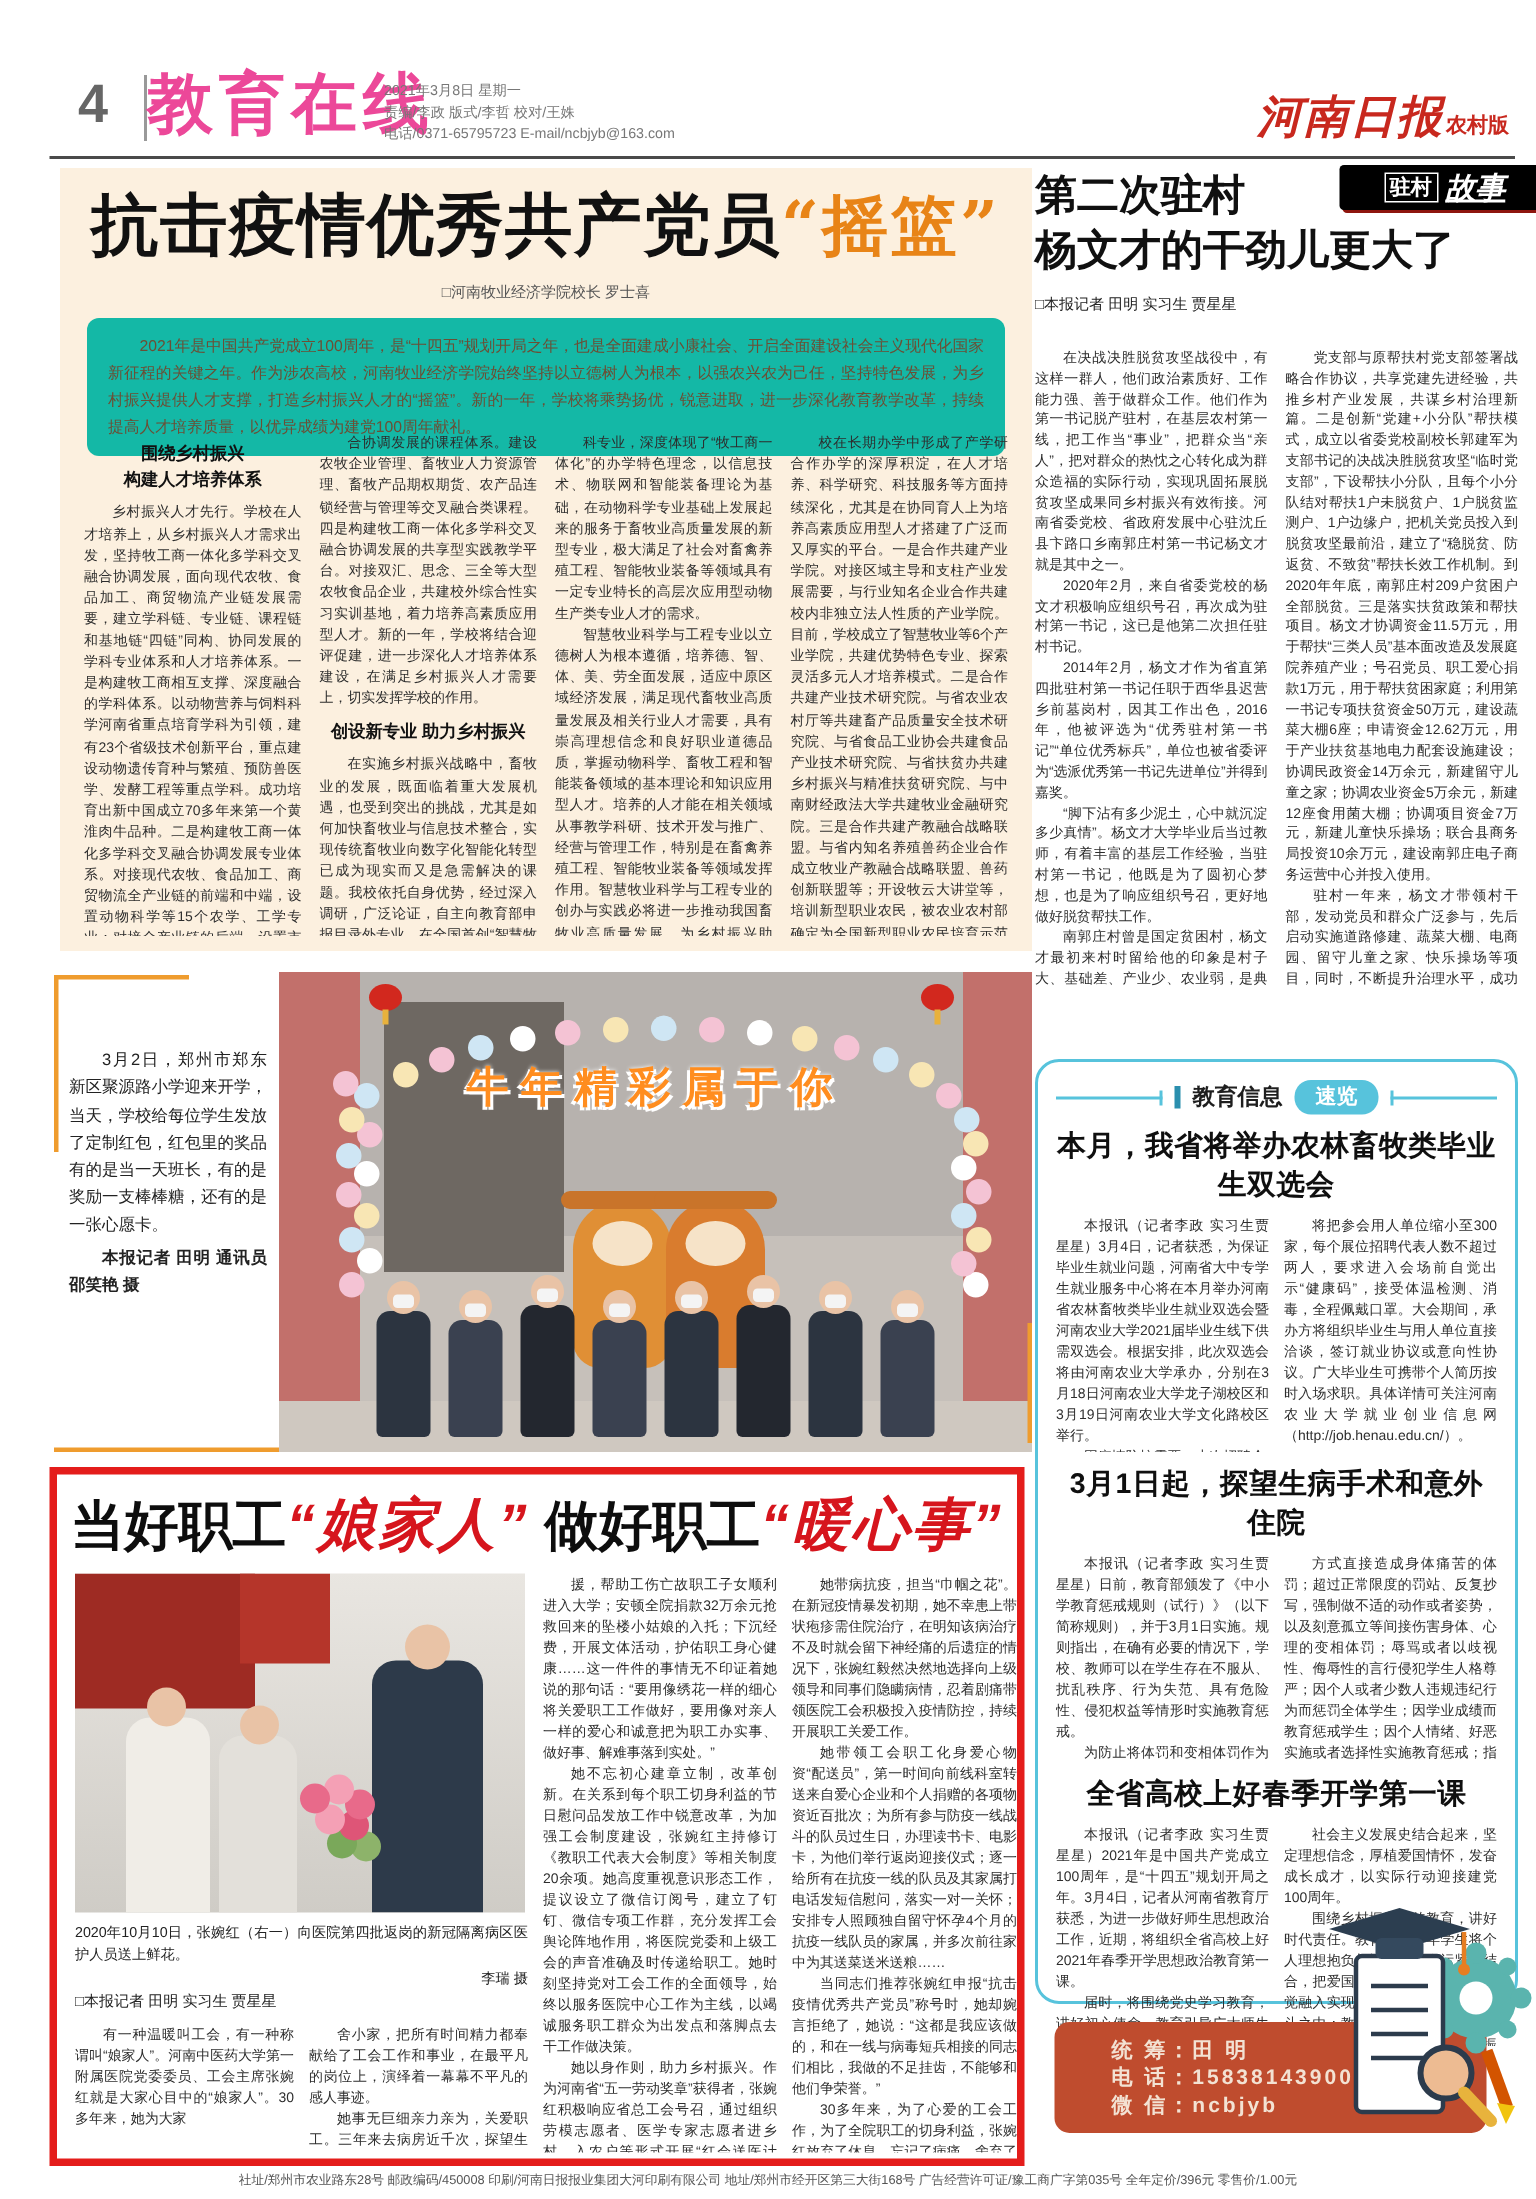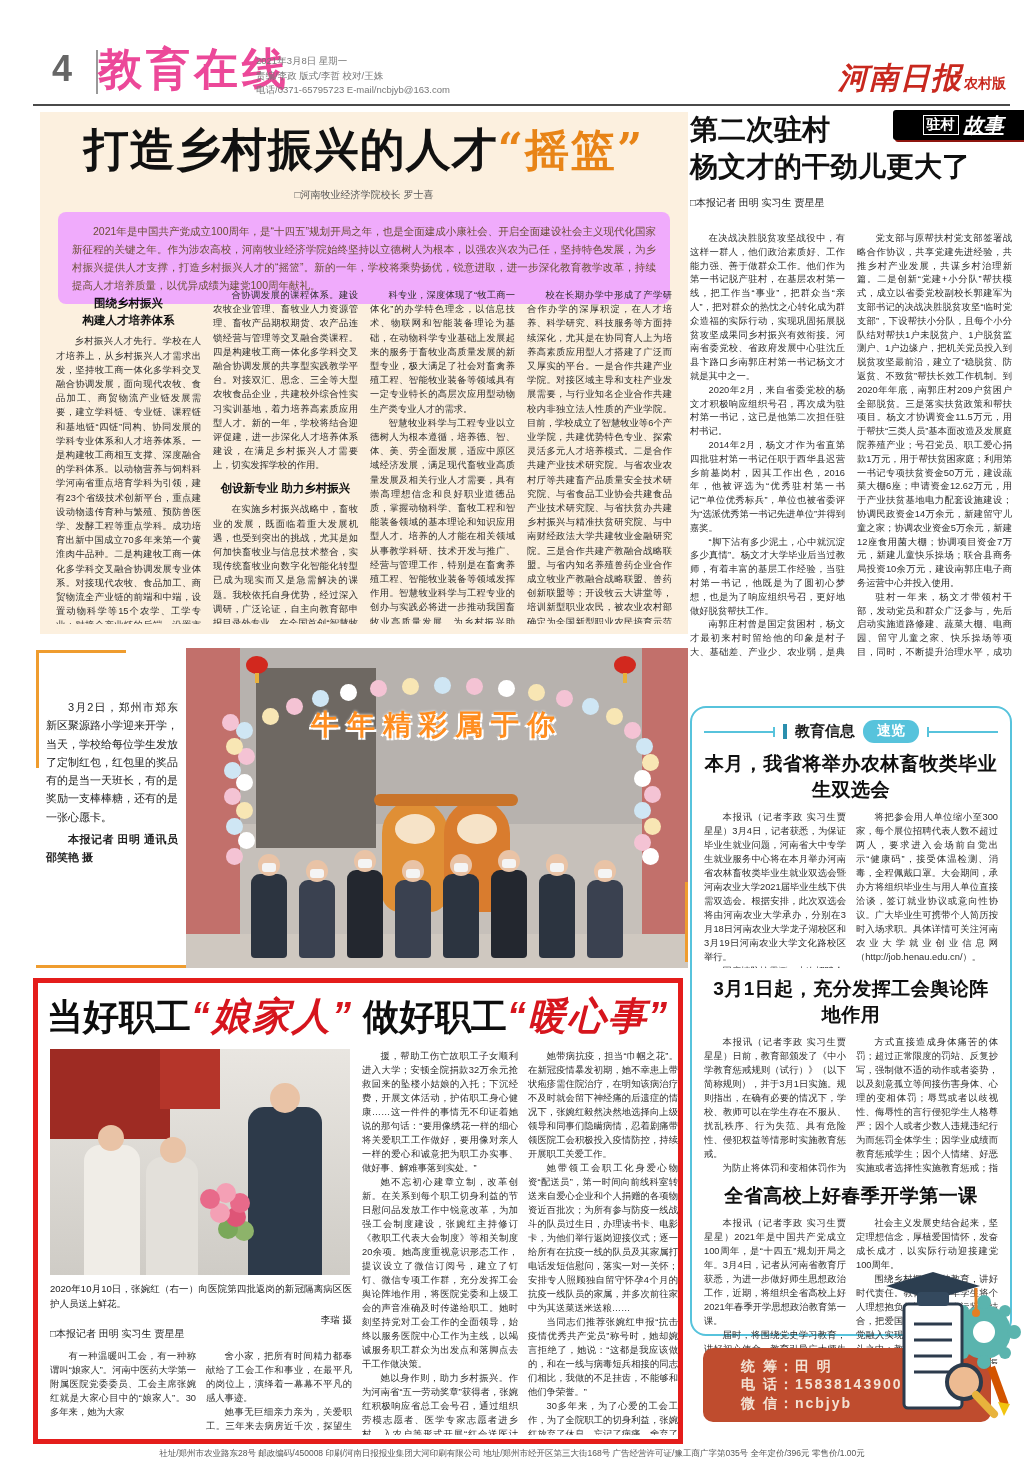--- a/index.html
+++ b/index.html
@@ -16,21 +16,21 @@
   .masthead-name { font-family:"DejaVu Serif",serif; font-style:italic; font-weight:bold; font-size:30px; color:#c8281e; letter-spacing:1px; }
   .masthead-ed { font-size:14px; color:#c8281e; font-weight:bold; margin-left:2px; }
   .head-rule { position:absolute; left:33px; top:104px; width:977px; height:2px; background:#4a4a4a; }
 
   
   .lead { position:absolute; left:40px; top:112px; width:648px; height:522px; background:#fcf0df; }
   .lead-headline { text-align:center; padding-top:8px; white-space:nowrap; }
   .lead-headline .t-black { font-size:45px; font-weight:900; color:#111; letter-spacing:1px; }
   .lead-headline .t-accent { font-family:"DejaVu Serif",serif; font-size:44px; font-weight:900; color:#e88417; letter-spacing:2px; }
   .lead-byline { text-align:center; font-size:10px; color:#555; margin-top:8px; }
-  .lead-intro { margin:10px 18px 0 18px; background:#f0abfc; border-radius:8px; padding:10px 14px; font-size:10.5px; line-height:1.72; color:#6b4f35; text-align:justify; text-indent:2em; }
+  .lead-intro { margin:10px 18px 0 18px; background:#14b8a6; border-radius:8px; padding:10px 14px; font-size:10.5px; line-height:1.72; color:#6b4f35; text-align:justify; text-indent:2em; }
   .lead-cols { position:absolute; left:16px; right:16px; top:176px; bottom:10px; display:flex; gap:12px; }
   .col { flex:1; overflow:hidden; }
   .col p { font-size:9.3px; line-height:14.2px; text-align:justify; text-indent:2em; color:#2d2d2d; }
   .col h3 { font-size:11.5px; font-weight:900; color:#111; text-align:center; margin:7px 0 6px 0; white-space:pre-line; line-height:1.45; }
 
   
   .photo-news { position:absolute; left:40px; top:648px; width:648px; height:326px; }
   .pn-caption { position:absolute; left:6px; top:50px; width:132px; font-size:11px; line-height:1.66; text-align:justify; color:#222; }
   .pn-caption .cap { text-indent:2em; }
   .pn-caption .credit { text-indent:2em; font-weight:bold; margin-top:4px; }
@@ -138,21 +138,21 @@
     <div>责编/李政 版式/李哲 校对/王姝</div>
     <div>电话/0371-65795723 E-mail/ncbjyb@163.com</div>
   </div>
   <div class="masthead">
     <span class="masthead-name">河南日报</span><span class="masthead-ed">农村版</span>
   </div>
   <div class="head-rule"></div>
 
   <section class="lead">
     <div class="lead-headline">
-      <span class="t-black">打造乡村振兴的人才</span><span class="t-accent">“摇篮”</span>
+      <span class="t-black">抗击疫情优秀共产党员</span><span class="t-accent">“摇篮”</span>
     </div>
     <div class="lead-byline">□河南牧业经济学院校长 罗士喜</div>
     <p class="lead-intro">2021年是中国共产党成立100周年，是“十四五”规划开局之年，也是全面建成小康社会、开启全面建设社会主义现代化国家新征程的关键之年。作为涉农高校，河南牧业经济学院始终坚持以立德树人为根本，以强农兴农为己任，坚持特色发展，为乡村振兴提供人才支撑，打造乡村振兴人才的“摇篮”。新的一年，学校将乘势扬优，锐意进取，进一步深化教育教学改革，持续提高人才培养质量，以优异成绩为建党100周年献礼。</p>
     <div class="lead-cols">
       <div class="col">
           <h3>围绕乡村振兴
 构建人才培养体系</h3>
           <p>乡村振兴人才先行。学校在人才培养上，从乡村振兴人才需求出发，坚持牧工商一体化多学科交叉融合协调发展，面向现代农牧、食品加工、商贸物流产业链发展需要，建立学科链、专业链、课程链和基地链“四链”同构、协同发展的学科专业体系和人才培养体系。一是构建牧工商相互支撑、深度融合的学科体系。以动物营养与饲料科学河南省重点培育学科为引领，建有23个省级技术创新平台，重点建设动物遗传育种与繁殖、预防兽医学、发酵工程等重点学科。成功培育出新中国成立70多年来第一个黄淮肉牛品种。二是构建牧工商一体化多学科交叉融合协调发展专业体系。对接现代农牧、食品加工、商贸物流全产业链的前端和中端，设置动物科学等15个农学、工学专业；对接全产业链的后端，设置市场营销等18个经济管理类专业。对接全产业链转型升级、新业态、新模式，设置物联网工程等4个信息技术类专业和牧业金融分析师等5个微专业；依托动物科学专业，有机嵌入物联网、大数据等，在全国率先设置智慧牧业科学与工程专业。三是构建牧工商一体化多学科交叉融</p>
         </div>
       <div class="col">
@@ -279,21 +279,21 @@
         <div class="col">
             <p>本报讯（记者李政 实习生贾星星）3月4日，记者获悉，为保证毕业生就业问题，河南省大中专学生就业服务中心将在本月举办河南省农林畜牧类毕业生就业双选会暨河南农业大学2021届毕业生线下供需双选会。根据安排，此次双选会将由河南农业大学承办，分别在3月18日河南农业大学龙子湖校区和3月19日河南农业大学文化路校区举行。</p>
             <p>因疫情防控需要，本次招聘会</p>
           </div>
         <div class="col">
             <p>将把参会用人单位缩小至300家，每个展位招聘代表人数不超过两人，要求进入会场前自觉出示“健康码”，接受体温检测、消毒，全程佩戴口罩。大会期间，承办方将组织毕业生与用人单位直接洽谈，签订就业协议或意向性协议。广大毕业生可携带个人简历按时入场求职。具体详情可关注河南农业大学就业创业信息网（http://job.henau.edu.cn/）。</p>
           </div>
       </div>
     </article>
     <article class="brief b2">
-      <h4>3月1日起，充分发挥工会舆论阵地作用</h4>
+      <h4>3月1日起，探望生病手术和意外住院</h4>
       <div class="b-cols">
         <div class="col">
             <p>本报讯（记者李政 实习生贾星星）日前，教育部颁发了《中小学教育惩戒规则（试行）》（以下简称规则），并于3月1日实施。规则指出，在确有必要的情况下，学校、教师可以在学生存在不服从、扰乱秩序、行为失范、具有危险性、侵犯权益等情形时实施教育惩戒。</p>
             <p>为防止将体罚和变相体罚作为教育惩戒，规则细化了禁止实施的七类不当教育行为：以击打、刺扎等</p>
           </div>
         <div class="col">
             <p>方式直接造成身体痛苦的体罚；超过正常限度的罚站、反复抄写，强制做不适的动作或者姿势，以及刻意孤立等间接伤害身体、心理的变相体罚；辱骂或者以歧视性、侮辱性的言行侵犯学生人格尊严；因个人或者少数人违规违纪行为而惩罚全体学生；因学业成绩而教育惩戒学生；因个人情绪、好恶实施或者选择性实施教育惩戒；指派学生对其他学生实施教育惩戒。</p>
           </div>
       </div>
     </article>

